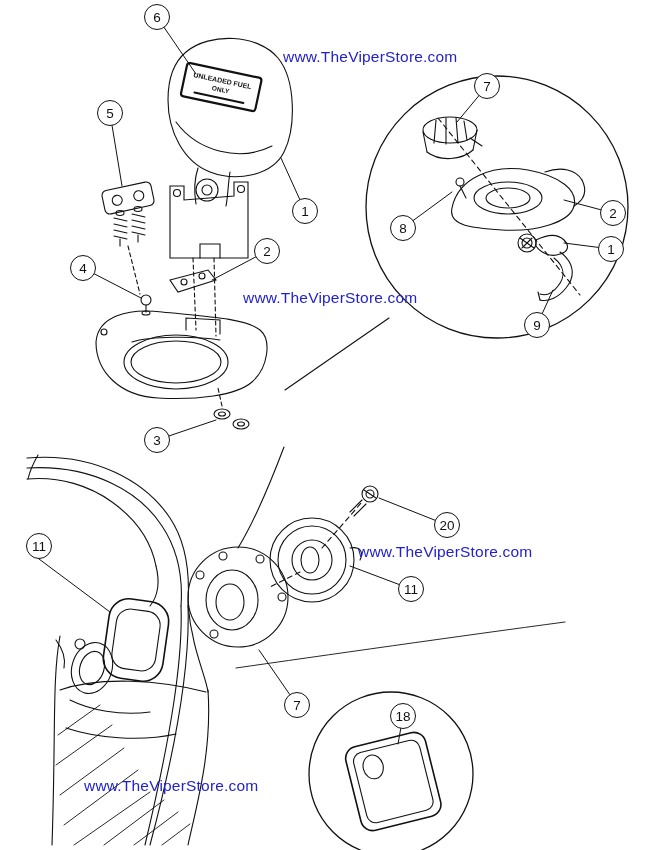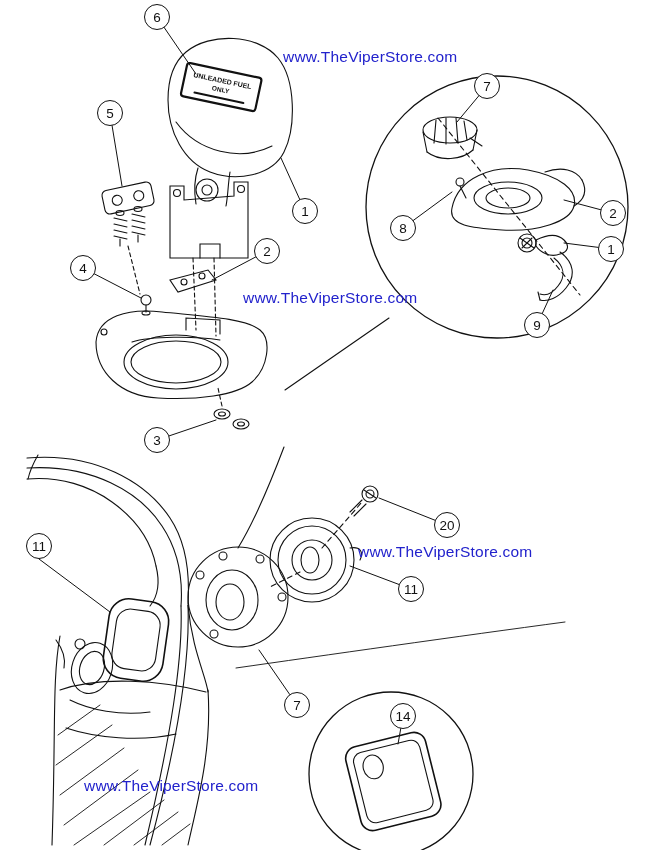--- a/index.html
+++ b/index.html
@@ -234,17 +234,17 @@
   <div class="callout" style="left:70px;top:255px">4</div>
   <div class="callout" style="left:97px;top:100px">5</div>
   <div class="callout" style="left:144px;top:4px">6</div>
   <div class="callout" style="left:474px;top:73px">7</div>
   <div class="callout" style="left:390px;top:215px">8</div>
   <div class="callout" style="left:524px;top:312px">9</div>
   <div class="callout" style="left:434px;top:512px">20</div>
   <div class="callout" style="left:26px;top:533px">11</div>
   <div class="callout" style="left:284px;top:692px">7</div>
   <div class="callout" style="left:600px;top:200px">2</div>
-  <div class="callout" style="left:390px;top:703px">14</div>
+  <div class="callout" style="left:390px;top:703px">18</div>
   <div class="callout" style="left:598px;top:236px">1</div>
   <div class="callout" style="left:398px;top:576px">11</div>
 
 </div>
 
 </body></html>

